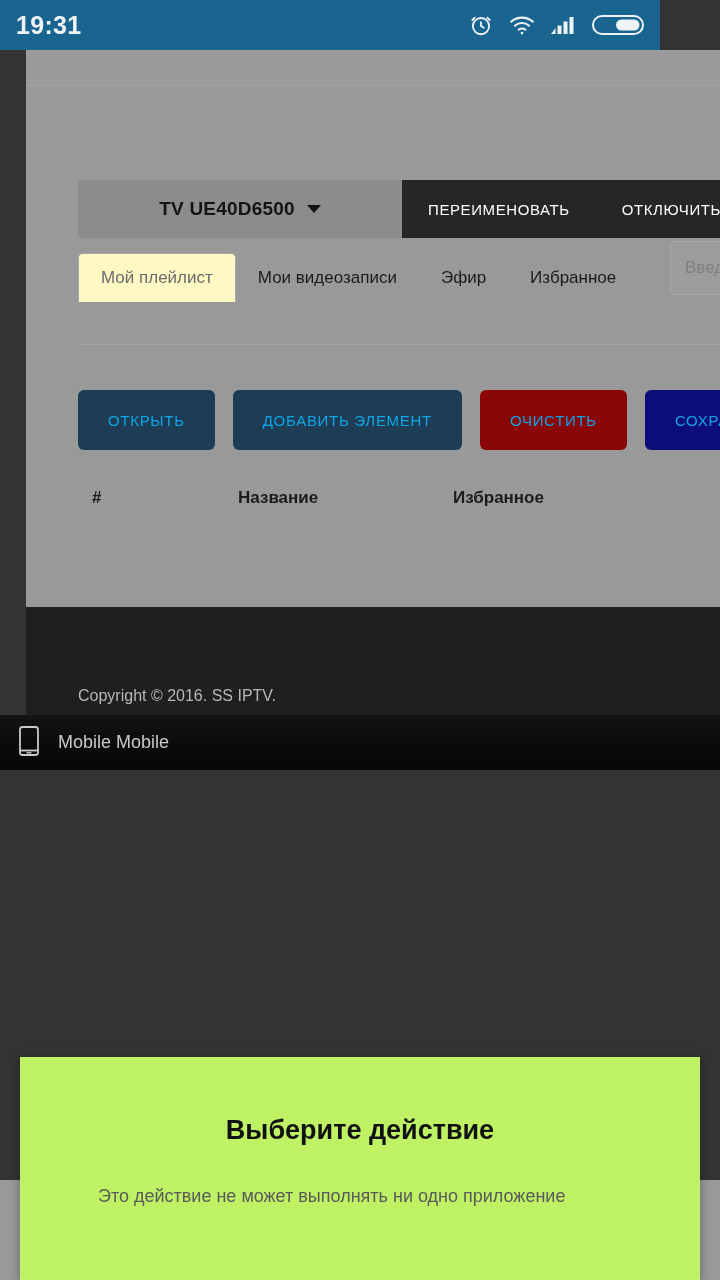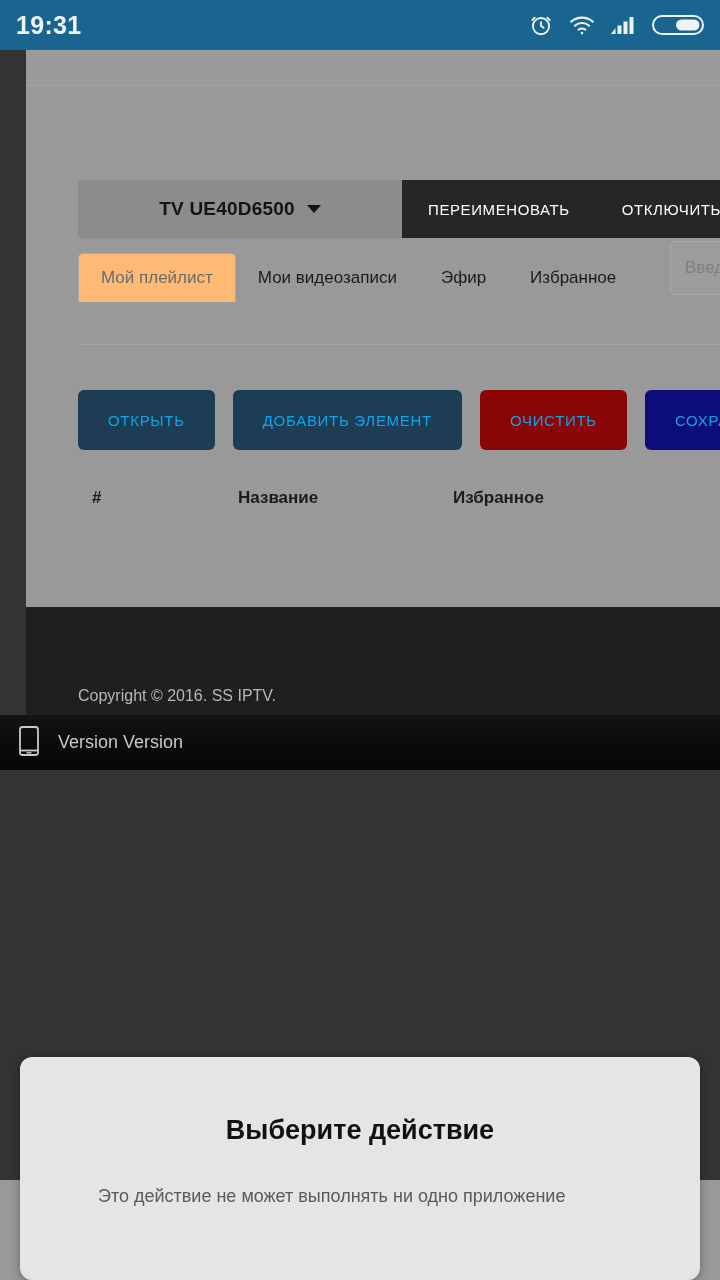--- a/index.html
+++ b/index.html
@@ -6,21 +6,21 @@
   html, body {
     width: 720px; height: 1280px;
     background: #333333;
     font-family: "Liberation Sans", sans-serif;
     overflow: hidden;
   }
   #screen { position: relative; width: 720px; height: 1280px; background: #333333; }
 
   
   .statusbar {
-    position: absolute; top: 0; left: 0; width: 720px; height: 50px;
+    position: absolute; top: 0; left: 0; width: 660px; height: 50px;
     background: #1a6490;
     display: flex; align-items: center; justify-content: space-between;
     padding: 0 16px;
   }
   .clock { color: #eef3f6; font-size: 25px; font-weight: bold; letter-spacing: .3px; }
   .sysicons { display: flex; align-items: center; gap: 14px; }
   .sysicons svg { display: block; }
 
   
   .leftgutter {
@@ -48,21 +48,21 @@
     font-size: 15px; letter-spacing: .6px; padding: 0 26px; white-space: nowrap;
   }
 
   
   .tabs { position: absolute; left: 52px; top: 203px; display: flex; align-items: flex-end; }
   .tab {
     font-size: 17px; color: #1b1b1b; padding: 14px 22px; white-space: nowrap;
   }
   .tab.active {
     color: #6b6b6b; border: 1px solid #a8a8a8; border-bottom: none;
-    border-radius: 5px 5px 0 0; background: #fdba74;
+    border-radius: 5px 5px 0 0; background: #fef9c3;
   }
   .ext-input {
     position: absolute; left: 644px; top: 191px; width: 120px; height: 54px;
     border: 1px solid #a8a8a8; border-radius: 5px; background: #9c9c9c;
     display: flex; align-items: center; padding-left: 14px;
     color: #808080; font-size: 17px; white-space: nowrap; overflow: hidden;
   }
   .ext-label {
     position: absolute; right: 0; top: 260px; width: 694px; text-align: right;
     font-size: 17px; color: #1b1b1b; padding-right: 0; white-space: nowrap;
@@ -100,21 +100,21 @@
     background: linear-gradient(#131313, #050505);
     display: flex; align-items: center; padding-left: 18px; gap: 18px;
   }
   .mobilebar .lbl { color: #c9c9c9; font-size: 18px; }
 
   .bottom-grey { position: absolute; left: 0; top: 1180px; width: 720px; height: 100px; background: #999999; }
 
   
   .dialog {
     position: absolute; left: 20px; top: 1057px; width: 680px; height: 223px;
-    background: #e5e5e5; border-radius: 12px;
+    background: #bef264; border-radius: 0;
     box-shadow: 0 2px 10px rgba(0,0,0,.35);
     overflow: hidden;
   }
   .dlg-title {
     text-align: center; color: #111111; font-size: 27px; font-weight: bold;
     margin-top: 58px;
   }
   .dlg-msg {
     color: #5a5a5a; font-size: 18px; line-height: 1.38;
     margin: 38px 0 0 78px; max-width: 540px;
@@ -206,21 +206,21 @@
   </div>
 
   <div class="mobilebar">
     <span>
       <svg width="22" height="32" viewBox="0 0 22 32" fill="none" stroke="#c9c9c9" stroke-width="1.8">
         <rect x="2" y="2" width="18" height="28" rx="2.5"></rect>
         <line x1="2" y1="25.5" x2="20" y2="25.5"></line>
         <line x1="8.5" y1="27.8" x2="13.5" y2="27.8" stroke-width="1.4"></line>
       </svg>
     </span>
-    <span class="lbl">Version Version</span>
+    <span class="lbl">Mobile Mobile</span>
   </div>
 
   <div class="bottom-grey"></div>
 
   <div class="dialog">
     <div class="dlg-title">Выберите действие</div>
     <div class="dlg-msg">Это действие не может выполнять ни одно приложение</div>
   </div>
 
 </div>

